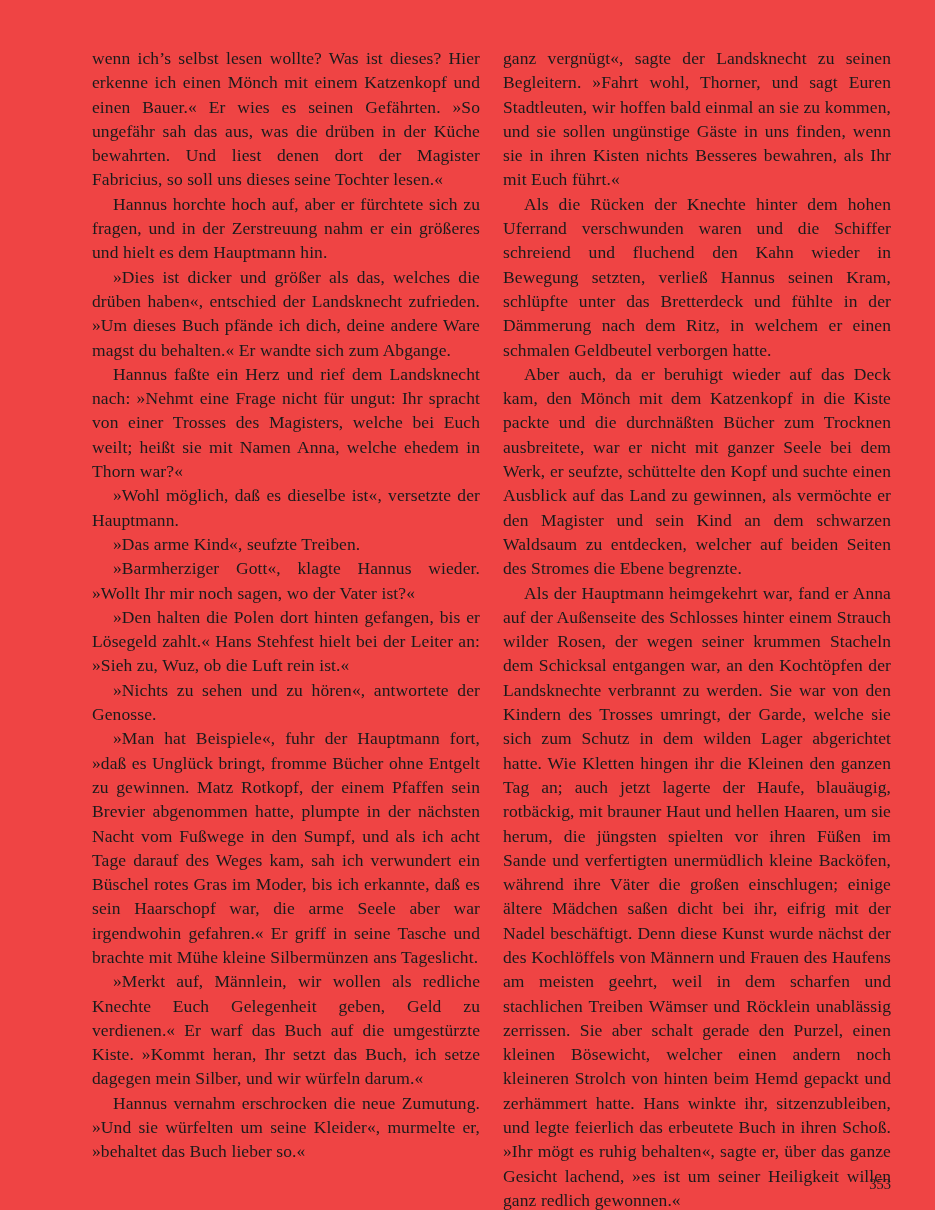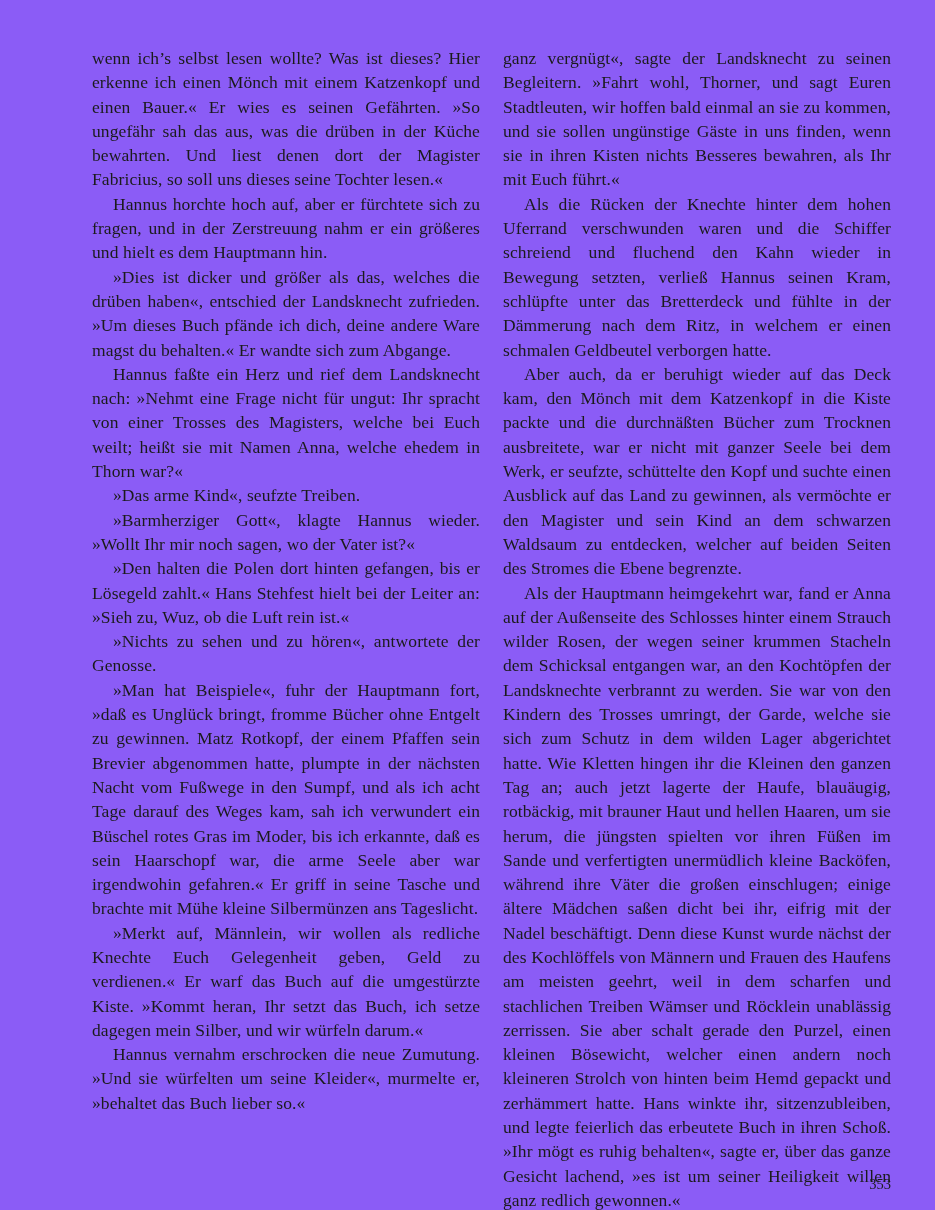--- a/index.html
+++ b/index.html
@@ -4,21 +4,21 @@
 <style>
   html, body {
     margin: 0;
     padding: 0;
     background: #ffffff;
   }
   .page {
     position: relative;
     width: 935px;
     height: 1210px;
-    background: #8b5cf6;
+    background: #ef4444;
     color: #1b1b1b;
     font-family: "Liberation Serif", "DejaVu Serif", serif;
     overflow: hidden;
     box-sizing: border-box;
   }
   .text-block {
     position: absolute;
     top: 46px;
     left: 92px;
     width: 799px;
@@ -51,20 +51,21 @@
 </head>
 <body>
 
 <div class="page">
   <div class="text-block">
     <div class="col">
         <p class="para">wenn ich’s selbst lesen wollte? Was ist dieses? Hier erkenne ich einen Mönch mit einem Katzenkopf und einen Bauer.« Er wies es seinen Gefährten. »So ungefähr sah das aus, was die drüben in der Küche bewahrten. Und liest denen dort der Magister Fabricius, so soll uns dieses seine Tochter lesen.«</p>
         <p class="para indent">Hannus horchte hoch auf, aber er fürchtete sich zu fragen, und in der Zerstreuung nahm er ein größeres und hielt es dem Hauptmann hin.</p>
         <p class="para indent">»Dies ist dicker und größer als das, welches die drüben haben«, entschied der Landsknecht zufrieden. »Um dieses Buch pfände ich dich, deine andere Ware magst du behalten.« Er wandte sich zum Abgange.</p>
         <p class="para indent">Hannus faßte ein Herz und rief dem Landsknecht nach: »Nehmt eine Frage nicht für ungut: Ihr spracht von einer Trosses des Magisters, welche bei Euch weilt; heißt sie mit Namen Anna, welche ehedem in Thorn war?«</p>
+        <p class="para indent">»Wohl möglich, daß es dieselbe ist«, versetzte der Hauptmann.</p>
         <p class="para indent">»Das arme Kind«, seufzte Treiben.</p>
         <p class="para indent">»Barmherziger Gott«, klagte Hannus wieder. »Wollt Ihr mir noch sagen, wo der Vater ist?«</p>
         <p class="para indent">»Den halten die Polen dort hinten gefangen, bis er Lösegeld zahlt.« Hans Stehfest hielt bei der Leiter an: »Sieh zu, Wuz, ob die Luft rein ist.«</p>
         <p class="para indent">»Nichts zu sehen und zu hören«, antwortete der Genosse.</p>
         <p class="para indent">»Man hat Beispiele«, fuhr der Hauptmann fort, »daß es Unglück bringt, fromme Bücher ohne Entgelt zu gewinnen. Matz Rotkopf, der einem Pfaffen sein Brevier abgenommen hatte, plumpte in der nächsten Nacht vom Fußwege in den Sumpf, und als ich acht Tage darauf des Weges kam, sah ich verwundert ein Büschel rotes Gras im Moder, bis ich erkannte, daß es sein Haarschopf war, die arme Seele aber war irgendwohin gefahren.« Er griff in seine Tasche und brachte mit Mühe kleine Silbermünzen ans Tageslicht.</p>
         <p class="para indent">»Merkt auf, Männlein, wir wollen als redliche Knechte Euch Gelegenheit geben, Geld zu verdienen.« Er warf das Buch auf die umgestürzte Kiste. »Kommt heran, Ihr setzt das Buch, ich setze dagegen mein Silber, und wir würfeln darum.«</p>
         <p class="para indent">Hannus vernahm erschrocken die neue Zumutung. »Und sie würfelten um seine Kleider«, murmelte er, »behaltet das Buch lieber so.«</p>
       </div>
     <div class="col">
         <p class="para">ganz vergnügt«, sagte der Landsknecht zu seinen Begleitern. »Fahrt wohl, Thorner, und sagt Euren Stadtleuten, wir hoffen bald einmal an sie zu kommen, und sie sollen ungünstige Gäste in uns finden, wenn sie in ihren Kisten nichts Besseres bewahren, als Ihr mit Euch führt.«</p>

